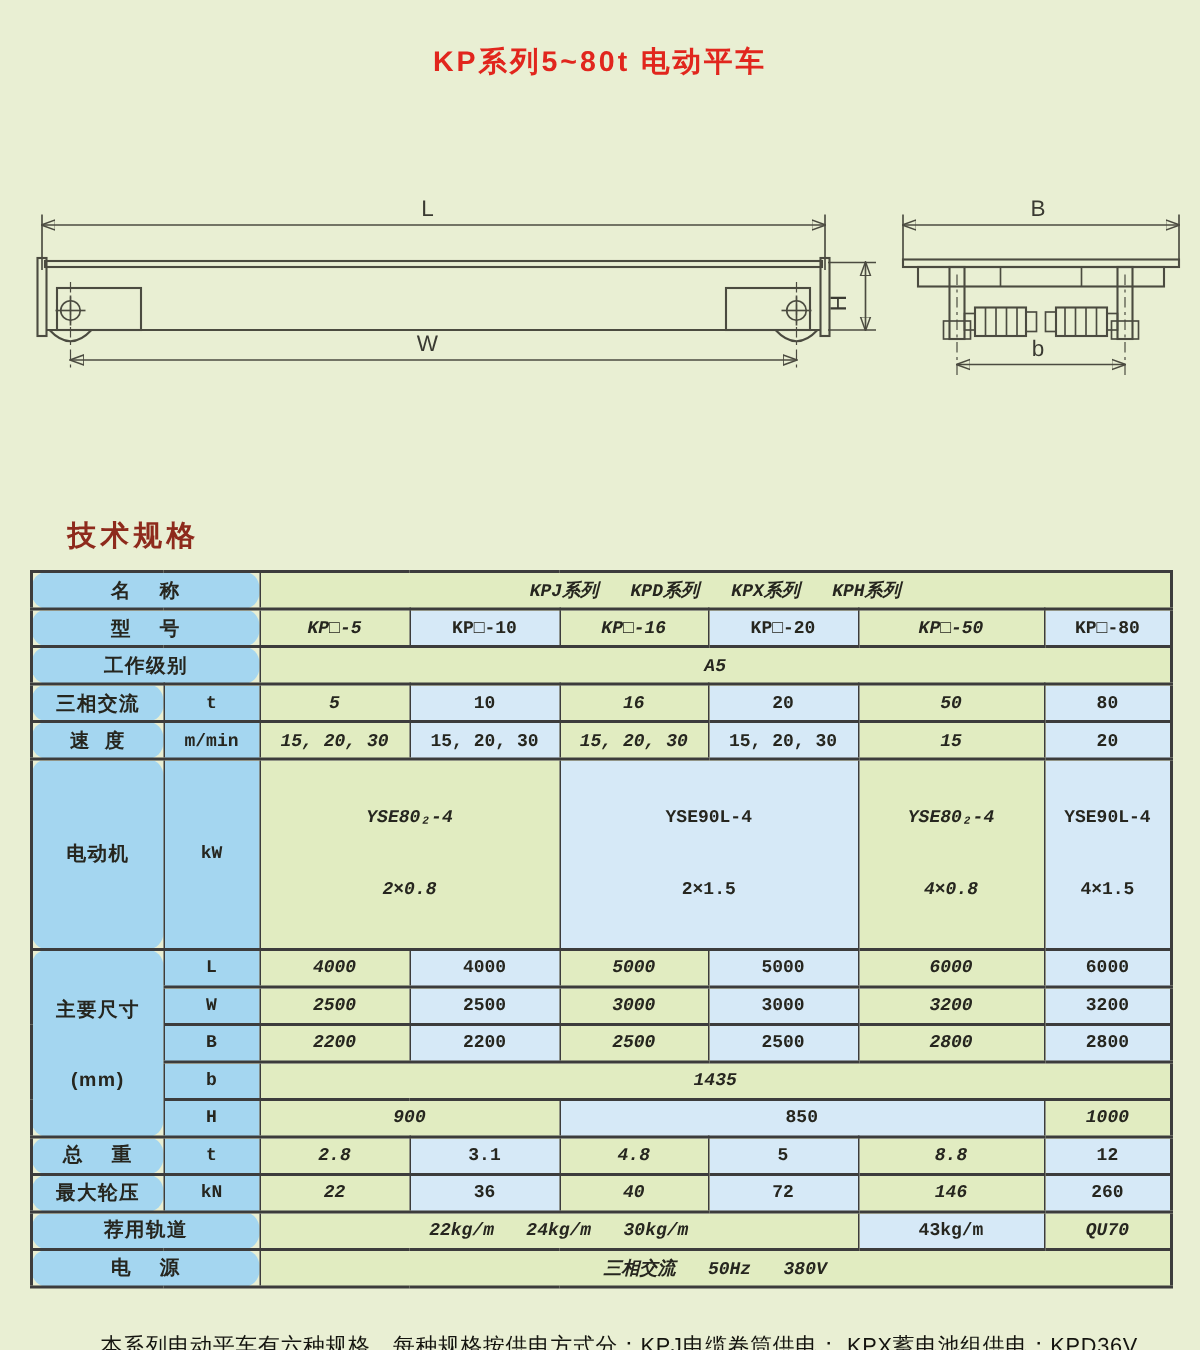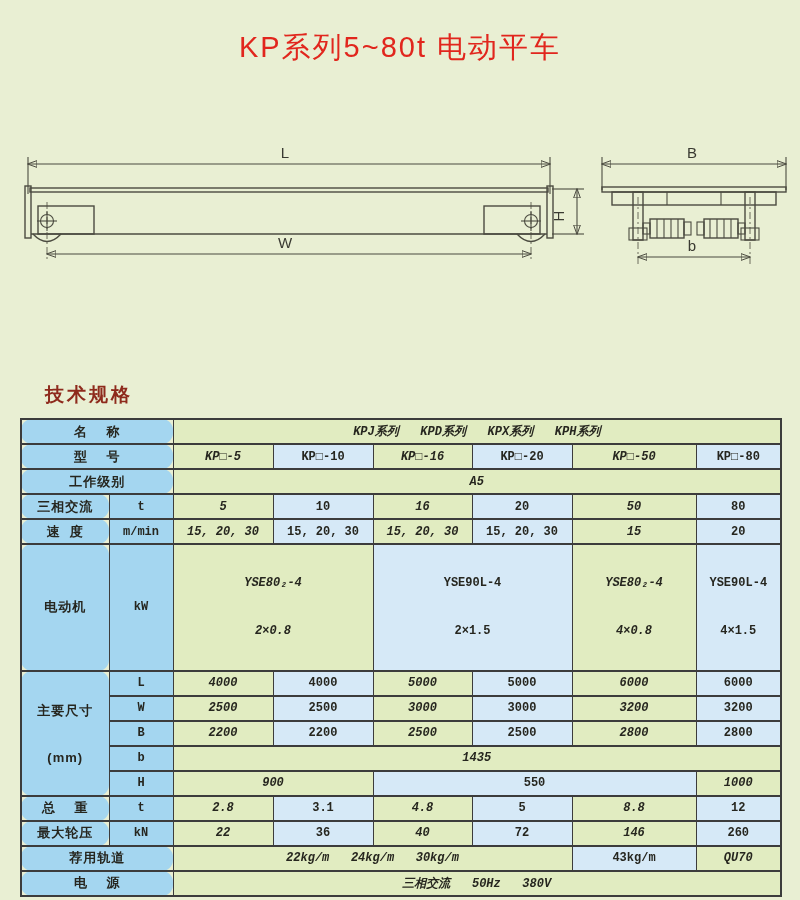--- a/index.html
+++ b/index.html
@@ -8,31 +8,31 @@
   }
   *{margin:0;padding:0;box-sizing:border-box;}
   html,body{width:800px;height:900px;}
   body{
     background:var(--page-bg);
     font-family:"Liberation Sans",sans-serif;
     overflow:hidden;
   }
   .title{
     margin-top:28px;text-align:center;
-    font-size:29px;font-weight:normal;letter-spacing:2px;
+    font-size:19px;font-weight:bold;letter-spacing:2px;
     color:var(--title-red);
   }
   .drawing{display:block;margin-top:74px;}
   .drawing line,.drawing rect,.drawing path,.drawing circle{stroke:#4b4b40;fill:none;}
   .drawing text{fill:#3a3a32;font-family:"Liberation Sans",sans-serif;font-size:15px;stroke:none;}
   .cl{stroke-dasharray:7 3 2 3;stroke-width:0.8;}
   .thin{stroke-width:1.1;}
   .med{stroke-width:1.4;}
   .section-heading{
-    margin:70px 0 10px 45px;
+    margin:46px 0 10px 45px;
     font-size:19px;font-weight:bold;letter-spacing:3px;
     color:var(--heading-red);
   }
   table.spec{
     margin-left:20px;border-collapse:collapse;table-layout:fixed;width:760px;
     border:2px solid var(--grid);
   }
   table.spec td{
     border-top:2px solid var(--grid);border-bottom:2px solid var(--grid);
     border-left:1px solid var(--grid);border-right:1px solid var(--grid);
@@ -250,21 +250,21 @@
       <td class="g">2800</td>
       <td class="b">2800</td>
     </tr>
     <tr class="r">
       <td class="sub">b</td>
       <td class="g" colspan="6">1435</td>
     </tr>
     <tr class="r">
       <td class="sub">H</td>
       <td class="g" colspan="2">900</td>
-      <td class="b" colspan="3">550</td>
+      <td class="b" colspan="3">850</td>
       <td class="g">1000</td>
     </tr>
     <tr class="r">
       <td class="lbl">总    重</td>
       <td class="unit">t</td>
       <td class="g">2.8</td>
       <td class="b">3.1</td>
       <td class="g">4.8</td>
       <td class="b">5</td>
       <td class="g">8.8</td>

